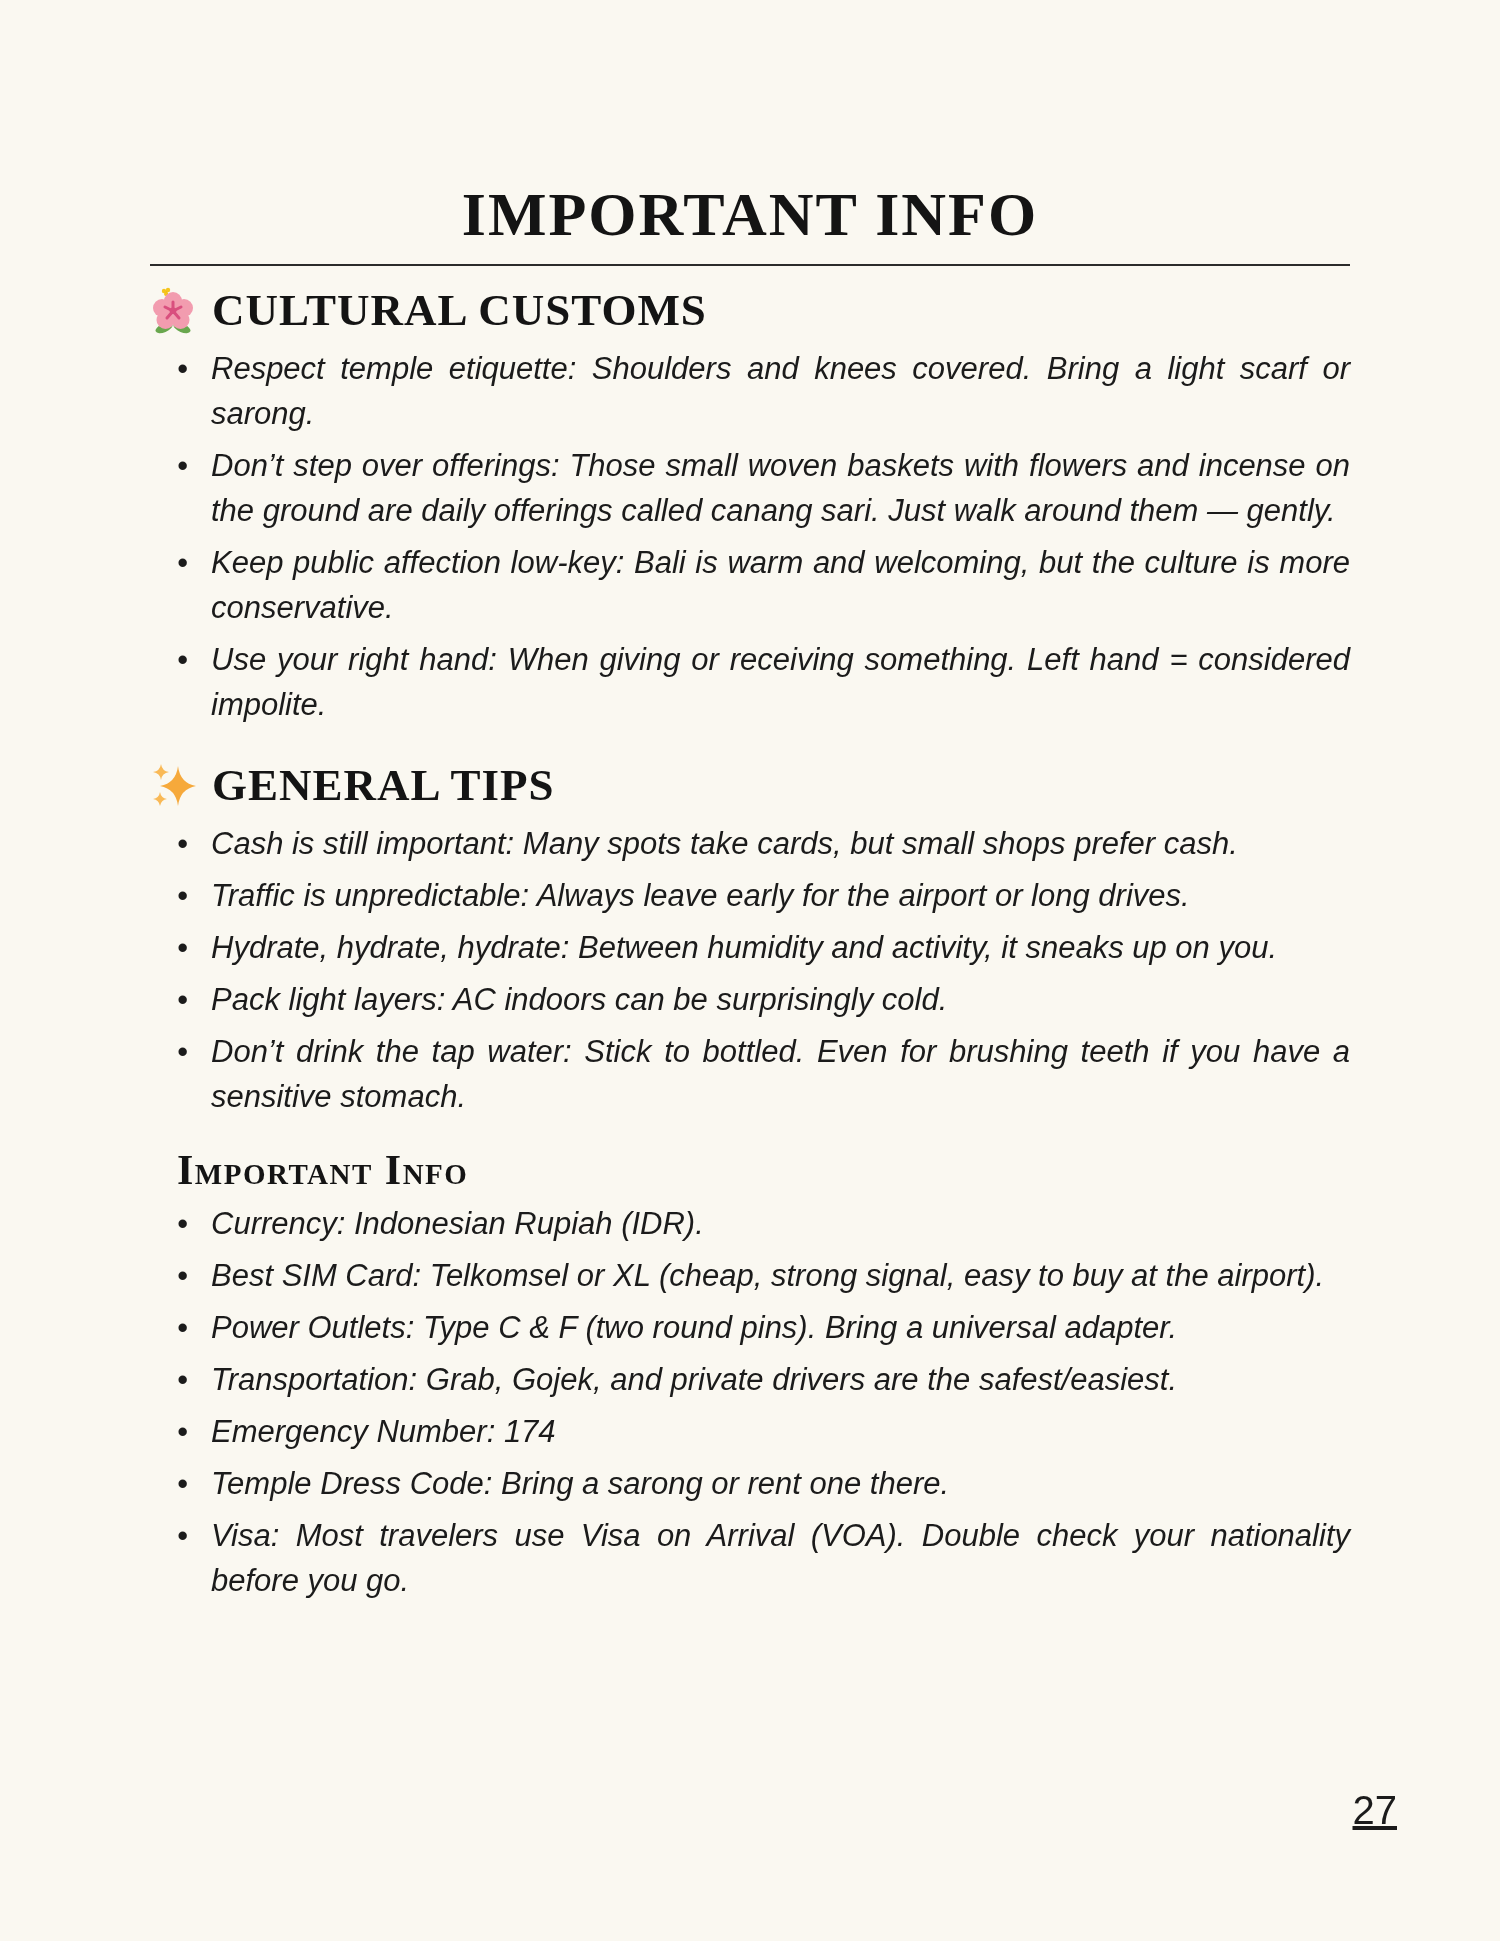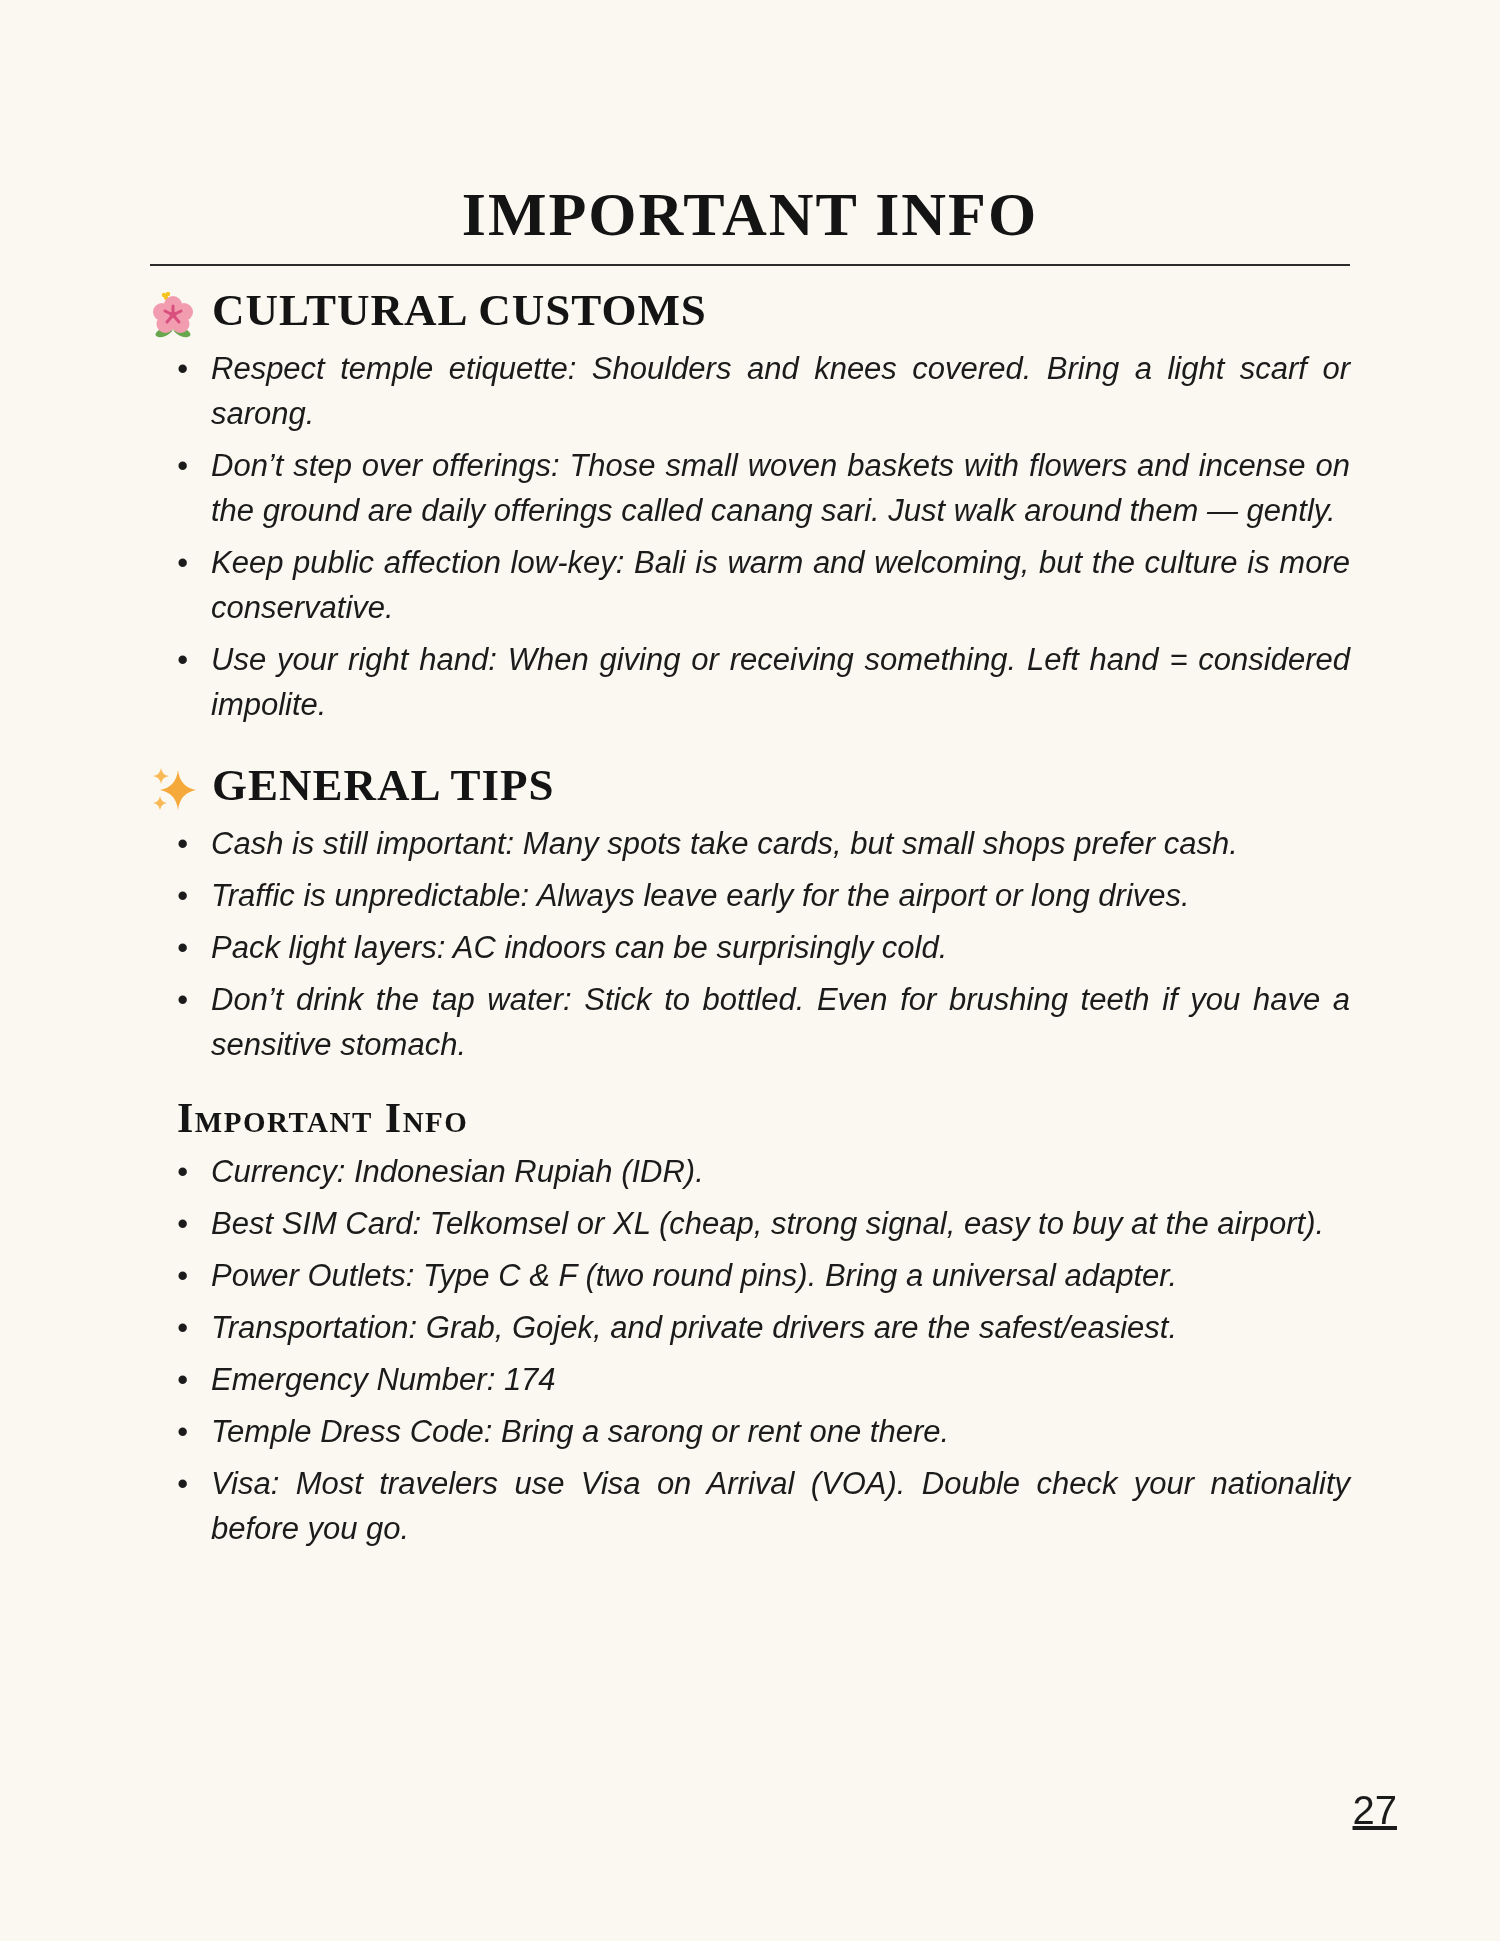--- a/index.html
+++ b/index.html
@@ -28,21 +28,21 @@
   }
   .rule {
     border: none;
     border-top: 2px solid #2B2B2B;
     margin: 14px 0 0 0;
   }
   .section { margin-top: 16px; }
   .section.gap { margin-top: 30px; }
   .section-heading {
     display: flex;
-    align-items: flex-end;
+    align-items: center;
     gap: 14px;
     font-family: "Liberation Serif", "DejaVu Serif", serif;
     font-weight: bold;
     font-size: 45px;
     line-height: 56px;
     letter-spacing: 1px;
     color: #141414;
   }
   .section-heading .icon { width: 48px; height: 48px; flex: 0 0 auto; }
   .section-heading .icon svg { width: 48px; height: 48px; display: block; }
@@ -136,20 +136,21 @@
           <path d="M28 5 Q30 22 46 25 Q30 28 28 45 Q26 28 10 25 Q26 22 28 5 Z" fill="#F6A93B"></path>
           <path d="M11 3 Q12 10 19 11 Q12 12 11 19 Q10 12 3 11 Q10 10 11 3 Z" fill="#F9B956"></path>
           <path d="M10 31 Q11 37 17 38 Q11 39 10 45 Q9 39 3 38 Q9 37 10 31 Z" fill="#F9B956"></path>
         </svg>
       </span>
       <span>GENERAL TIPS</span>
     </div>
     <ul class="bullets">
       <li>Cash is still important: Many spots take cards, but small shops prefer cash.</li>
       <li>Traffic is unpredictable: Always leave early for the airport or long drives.</li>
+      <li>Hydrate, hydrate, hydrate: Between humidity and activity, it sneaks up on you.</li>
       <li>Pack light layers: AC indoors can be surprisingly cold.</li>
       <li>Don’t drink the tap water: Stick to bottled. Even for brushing teeth if you have a sensitive stomach.</li>
     </ul>
   </div>
 
   <div class="section">
     <div class="subheading">Important Info</div>
     <ul class="bullets">
       <li>Currency: Indonesian Rupiah (IDR).</li>
       <li>Best SIM Card: Telkomsel or XL (cheap, strong signal, easy to buy at the airport).</li>

